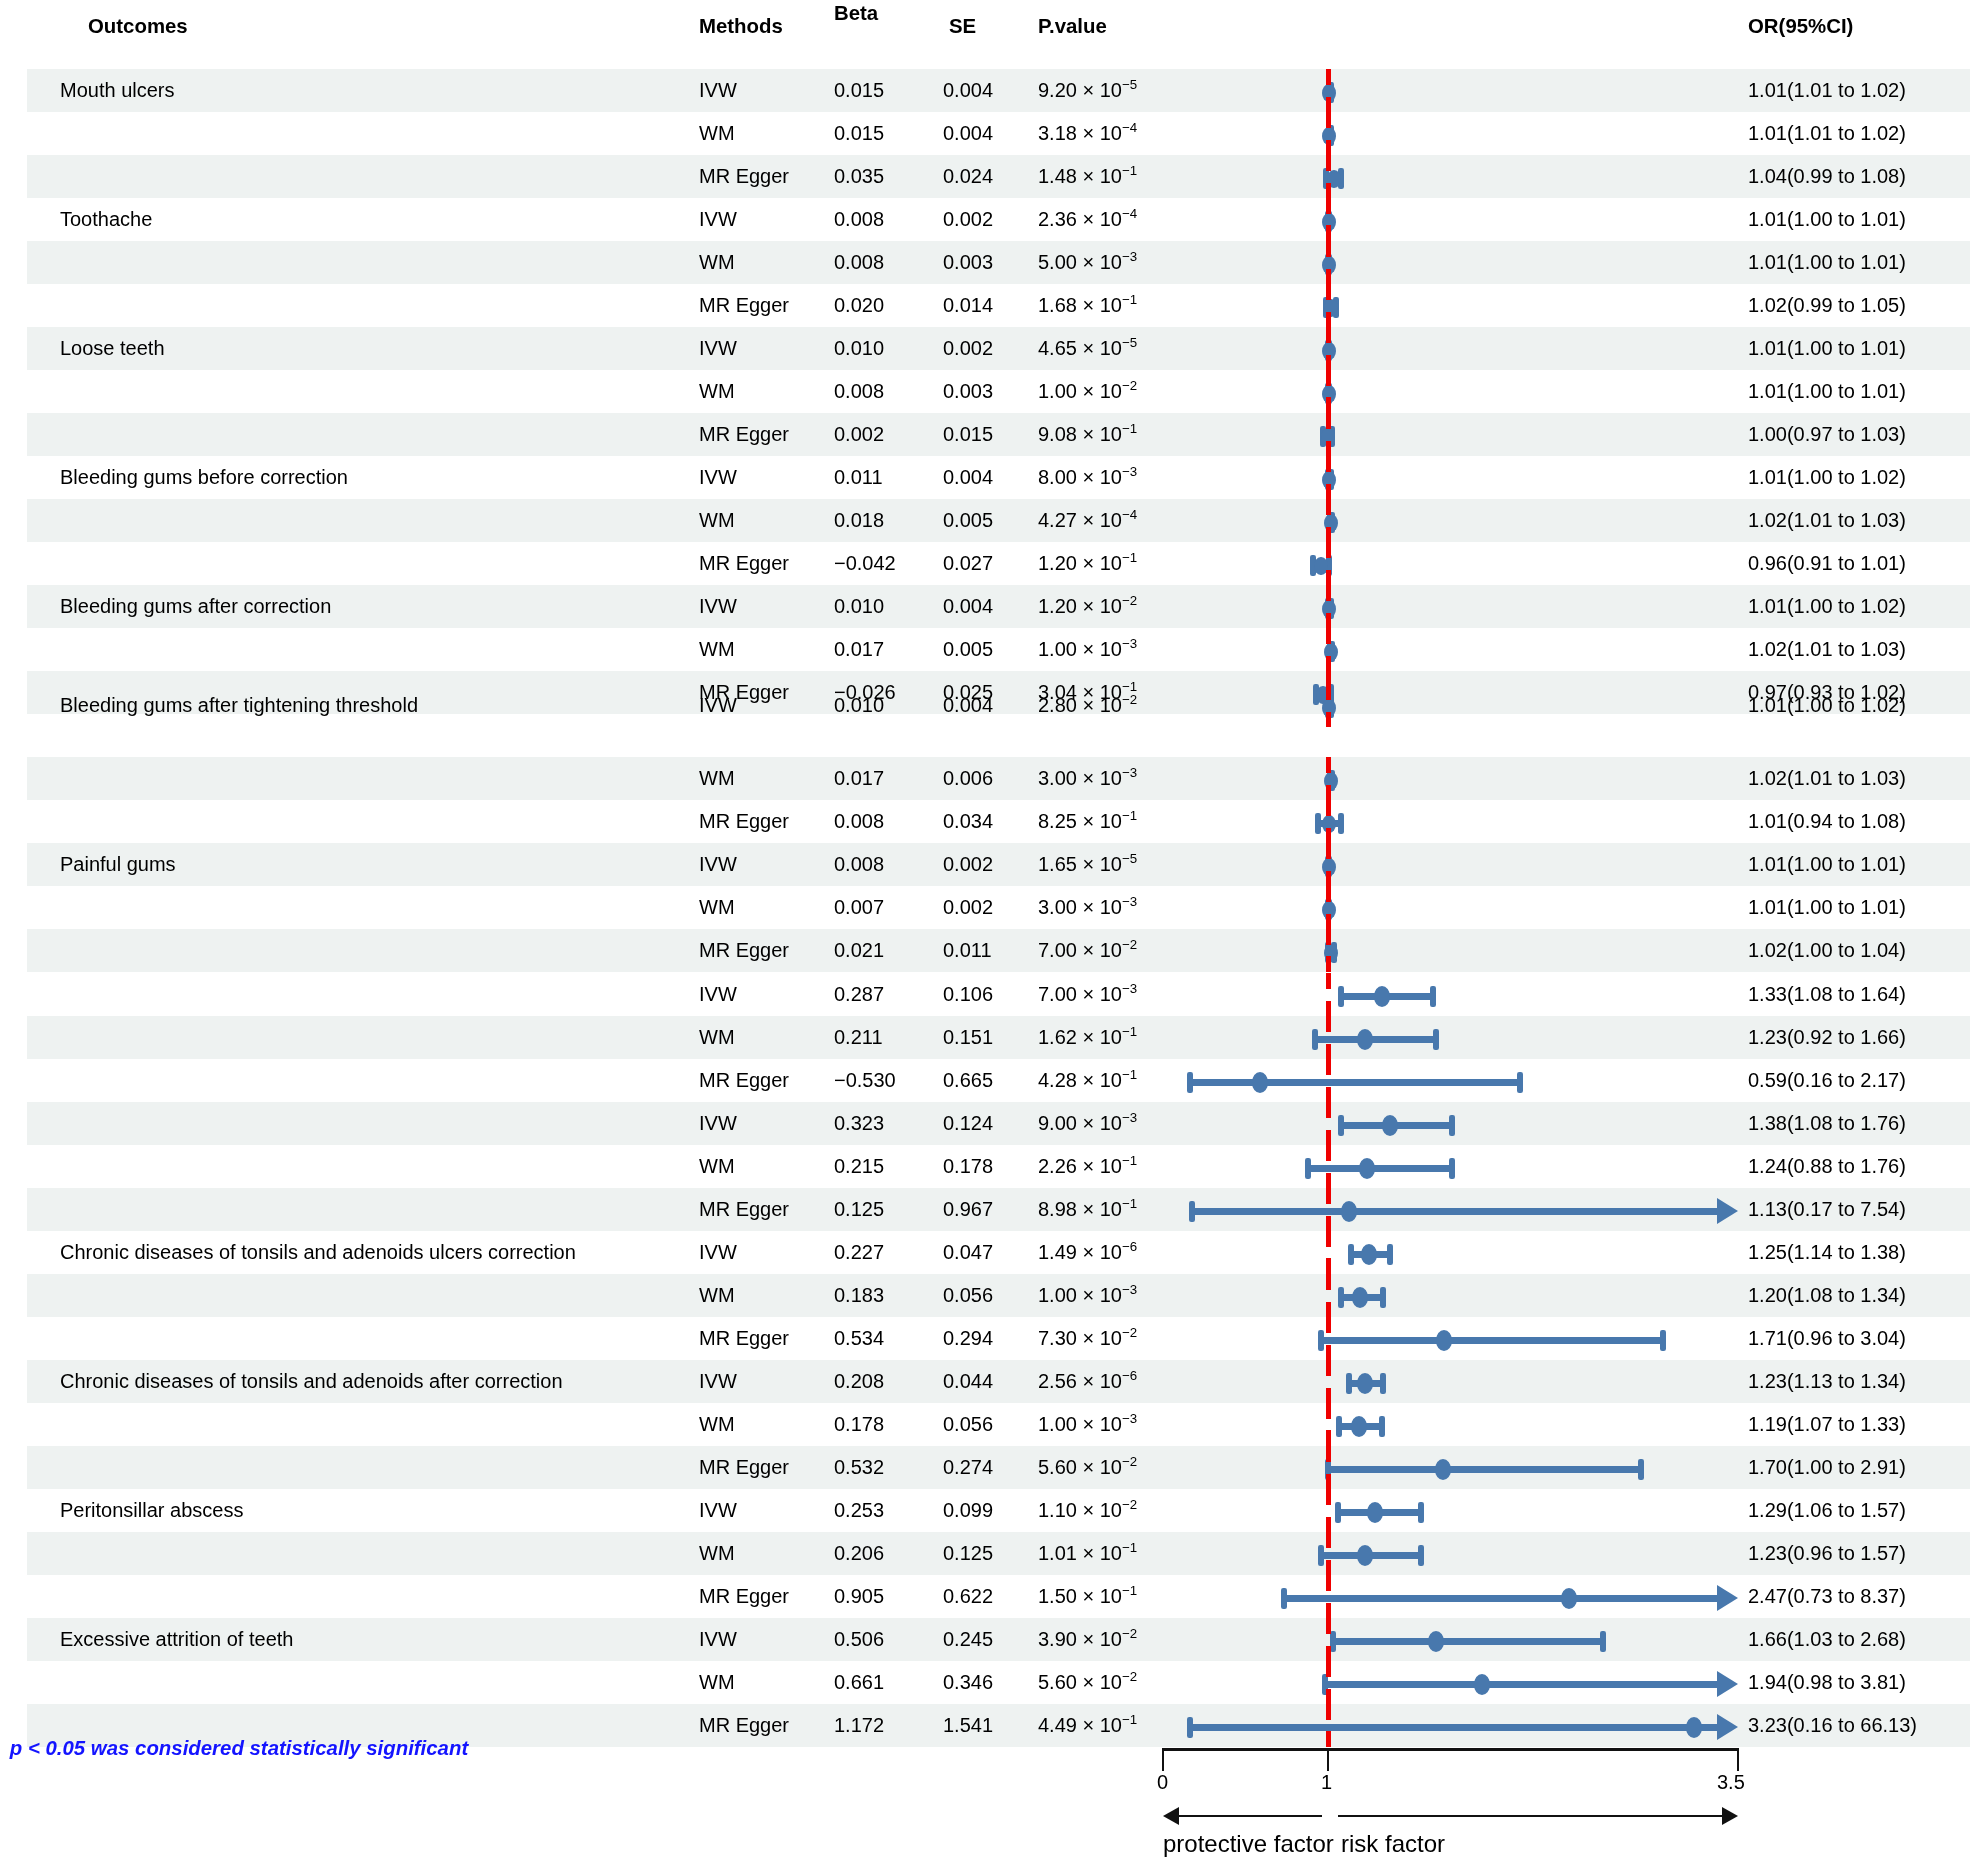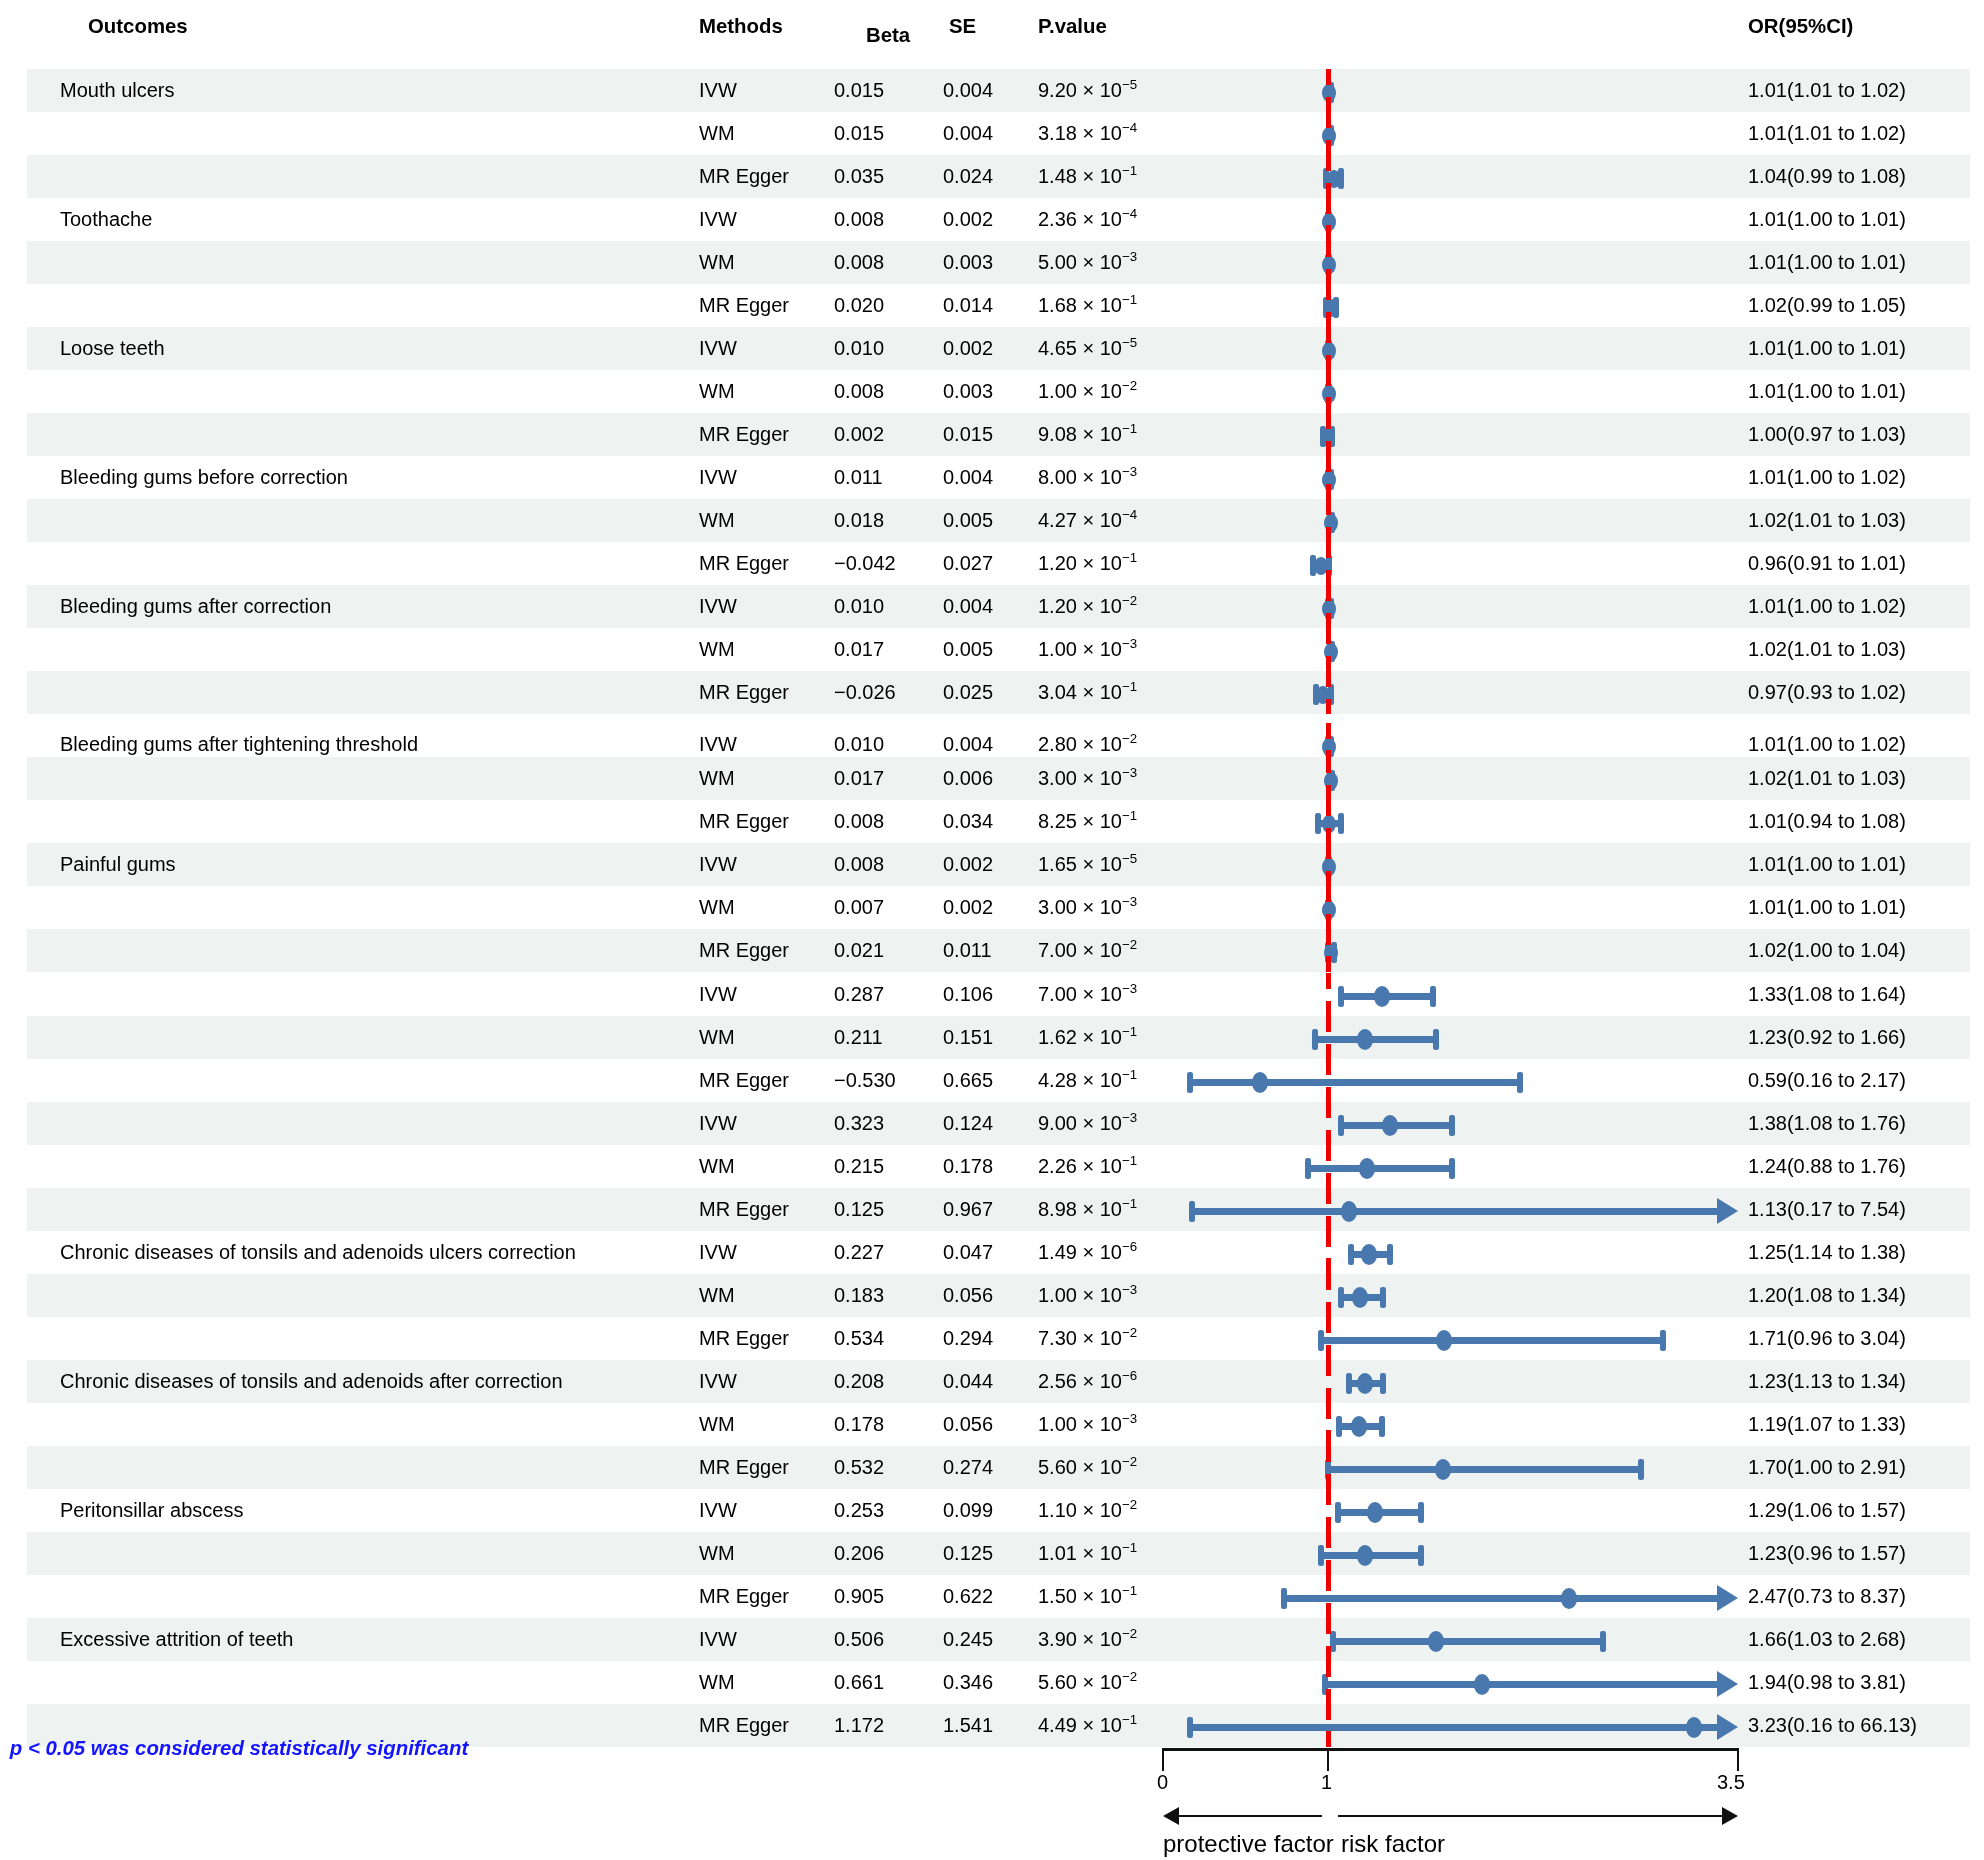--- a/index.html
+++ b/index.html
@@ -51,21 +51,21 @@
   #note{position:absolute;left:9.8px;top:1737px;font-size:20.4px;line-height:23px;
         font-style:italic;font-weight:bold;color:#1414ff;white-space:nowrap;}
 </style>
 </head>
 <body>
 
 <div id="page">
 
   <div class="hdr" style="left:60px;top:15.5px;margin-left:28px;">Outcomes</div>
   <div class="hdr" style="left:699px;top:15.5px;">Methods</div>
-  <div class="hdr" style="left:834px;top:25px;margin-left:32px;">Beta</div>
+  <div class="hdr" style="left:834px;top:3px;">Beta</div>
   <div class="hdr" style="left:949px;top:15.5px;">SE</div>
   <div class="hdr" style="left:1038px;top:15.5px;">P.value</div>
   <div class="hdr" style="left:1748px;top:15.5px;">OR(95%CI)</div>
 
   <div id="rows">
       <div class="row alt" style="top: 69px;">
         <div class="stripe"></div>
         <div class="cell c-out">Mouth ulcers</div>
         <div class="cell c-met">IVW</div>
         <div class="cell c-beta">0.015</div>
@@ -290,21 +290,21 @@
         <div class="cell c-p">3.04 × 10<sup>−1</sup></div>
         <div class="cell c-or">0.97(0.93 to 1.02)</div>
         <div class="plot">
           <div class="ci-line" style="left: 1316px; width: 15px;"></div>
           <div class="cap" style="left: 1313px;"></div>
           <div class="cap" style="left: 1328px;"></div>
           <div class="dot sm" style="left: 1323px;"></div>
         </div>
         <div class="refdash"></div>
       </div>
-      <div class="row" style="top: 723px;">
+      <div class="row" style="top: 684px;">
         <div class="cell c-out">Bleeding gums  after tightening threshold</div>
         <div class="cell c-met">IVW</div>
         <div class="cell c-beta">0.010</div>
         <div class="cell c-se">0.004</div>
         <div class="cell c-p">2.80 × 10<sup>−2</sup></div>
         <div class="cell c-or">1.01(1.00 to 1.02)</div>
         <div class="plot">
           <div class="ci-line" style="left: 1328px; width: 3.3px;"></div>
           <div class="cap" style="left: 1325px;"></div>
           <div class="cap" style="left: 1328px;"></div>

